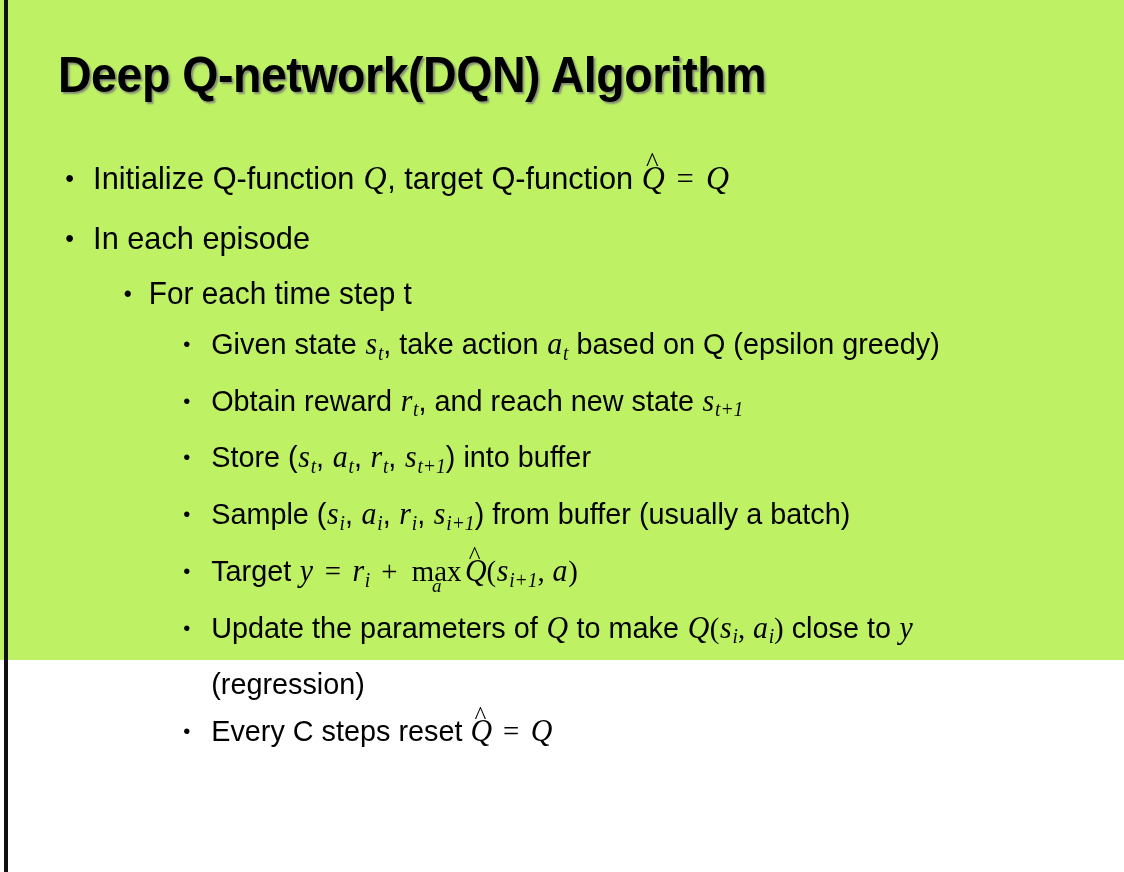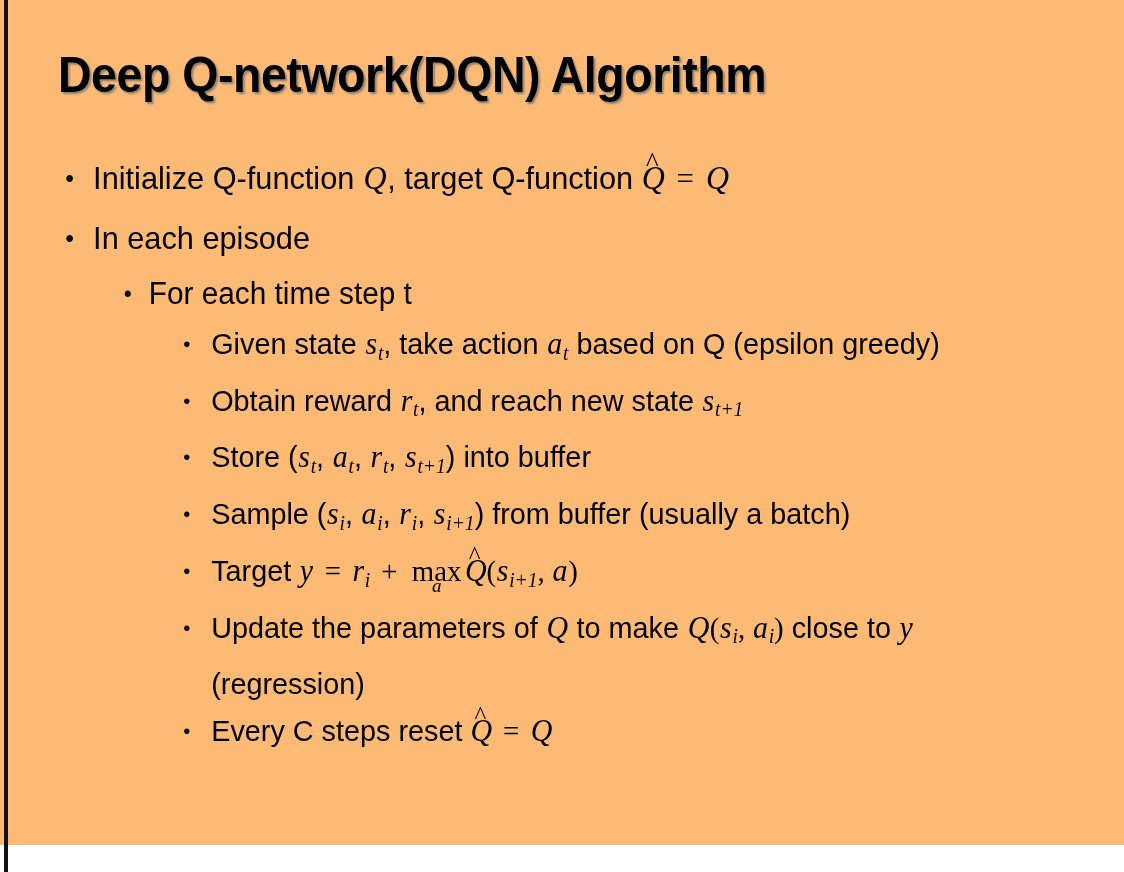--- a/index.html
+++ b/index.html
@@ -10,22 +10,22 @@
   body {
     width: 1124px;
     height: 872px;
     font-family: "Liberation Sans", sans-serif;
     color: #000000;
     overflow: hidden;
   }
   #slide {
     position: relative;
     width: 1124px;
-    height: 845px;
-    background: #fdba74;
+    height: 660px;
+    background: #bef264;
     box-sizing: border-box;
   }
   #slide-left-border {
     position: absolute;
     left: 4px;
     top: 0;
     width: 4px;
     height: 872px;
     background: #111111;
   }

